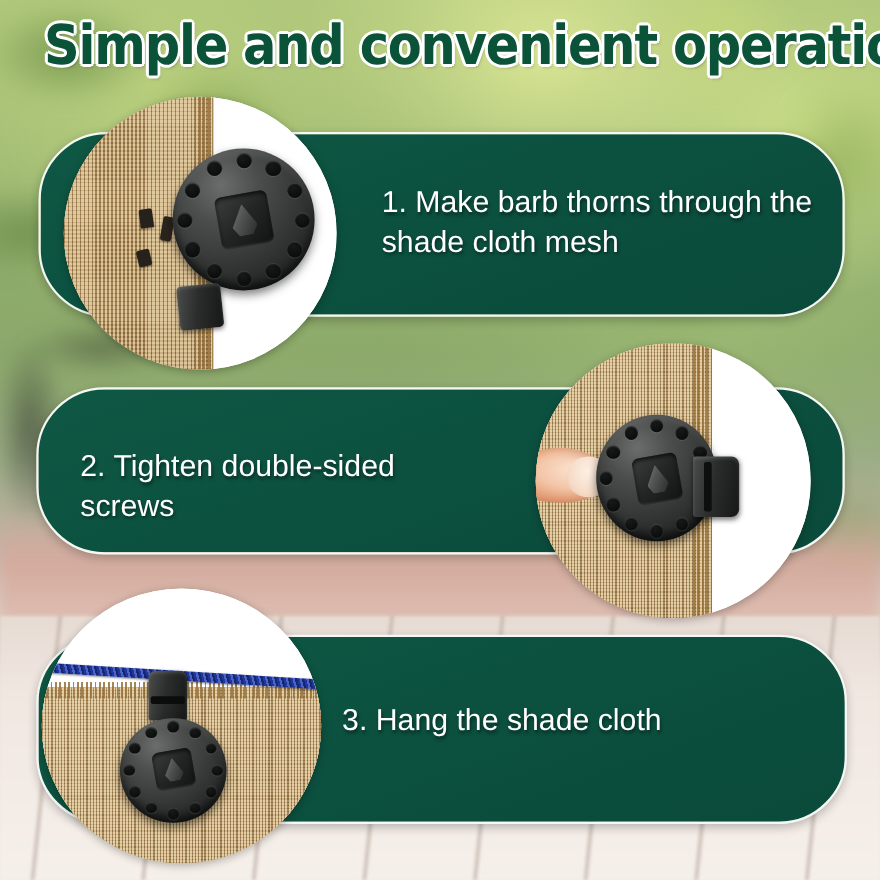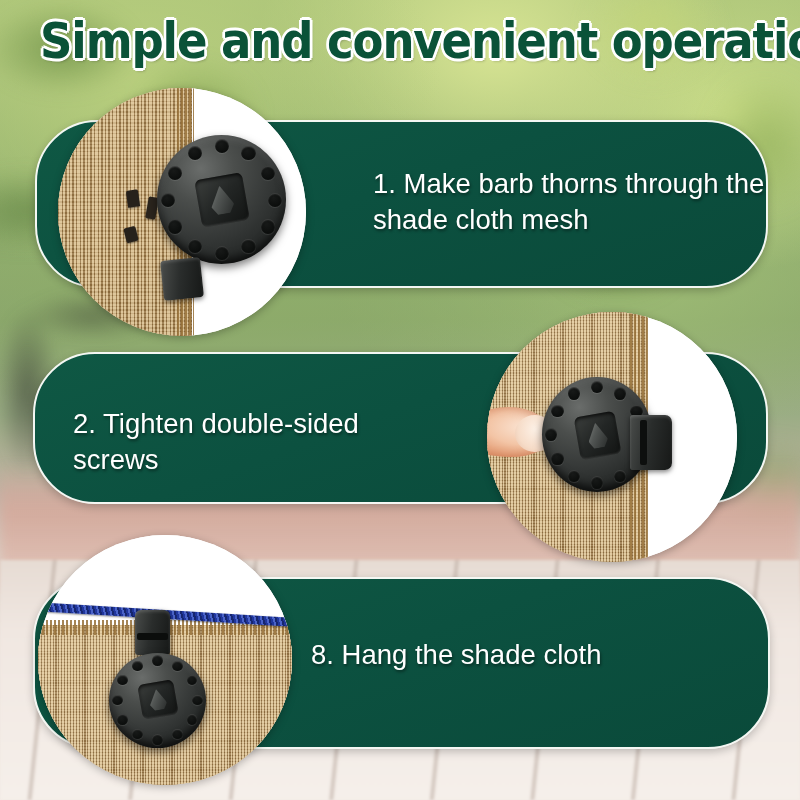--- a/index.html
+++ b/index.html
@@ -113,21 +113,21 @@
 
   .panel-text {
     position:absolute;
     color:#ffffff;
     font-size:27.5px;
     line-height:1.32;
     font-family:"Liberation Sans", sans-serif;
     text-shadow:1px 2px 3px rgba(0,0,0,.45);
     white-space:pre-line;
   }
-  #text-1 { left:310px; top:44px; width:420px;margin-left:26px; }
+  #text-1 { left:310px; top:44px; width:420px; }
   #text-2 { left:38px;  top:52px; width:400px; }
   #text-3 { left:276px; top:58px; width:420px; }
 
   
   .photo {
     position:absolute;
     border-radius:50%;
     overflow:hidden;
     background:#ffffff;
     box-shadow:0 2px 8px rgba(0,0,0,.28);
@@ -325,21 +325,21 @@
       </div>
       <div class="center"></div>
     </div>
 
     <div class="bracket" style="left:57%; top:41%; width:17%; height:22%; border-radius:3px 7px 7px 3px;"></div>
     <div style="position:absolute; left:61%; top:43%; width:3%; height:18%; background:#0d0f0e; border-radius:2px;"></div>
   </div>
 </div>
 
 <div class="panel" id="panel-3">
-  <div class="panel-text" id="text-3">8. Hang the shade cloth</div>
+  <div class="panel-text" id="text-3">3. Hang the shade cloth</div>
 </div>
 
 <div class="photo" id="photo-3">
   <div class="ph-inner">
     <div class="white-bg" style="inset:0;"></div>
 
     <div class="mesh fine" style="left:0; top:36%; width:100%; height:64%;"></div>
     <div class="fringe" style="left:0; top:34%; width:100%; height:6%;"></div>
 
     <div class="rope" style="left:-2%; top:30%; width:104%; height:3.6%; transform:rotate(3.5deg); border-radius:3px;"></div>

